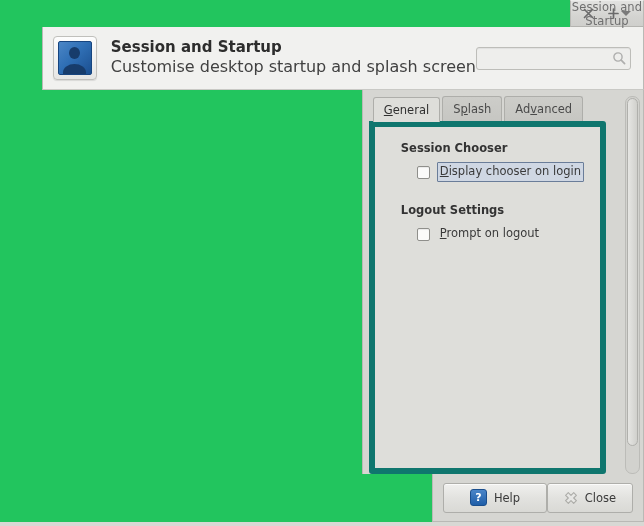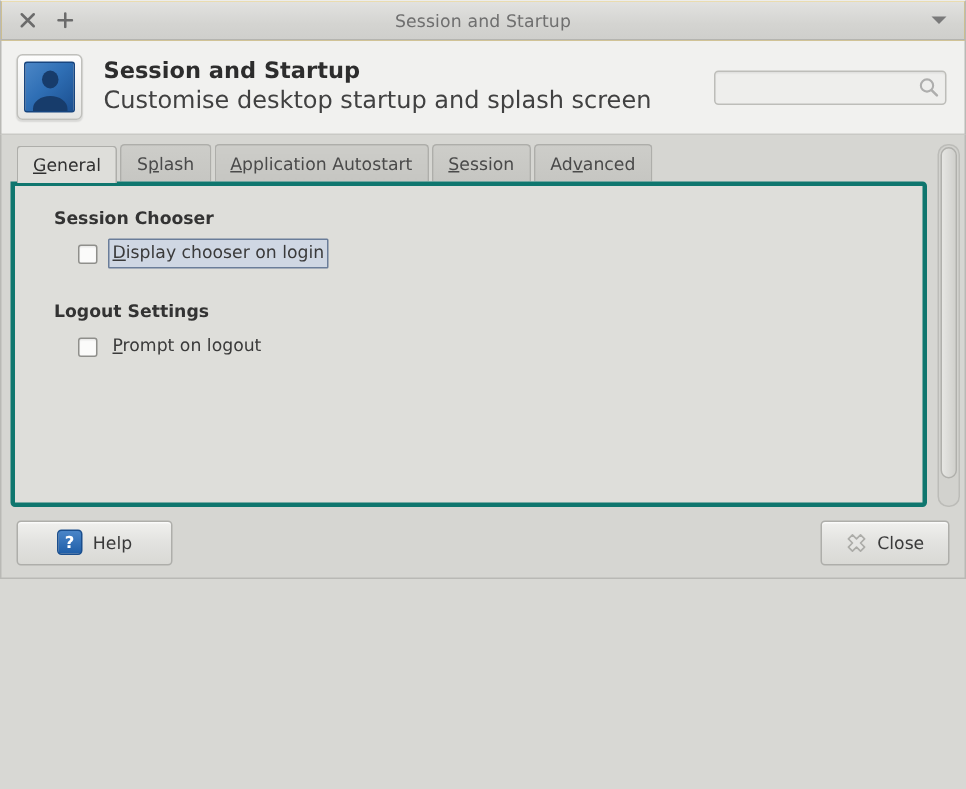--- a/index.html
+++ b/index.html
@@ -12,26 +12,27 @@
     overflow: hidden;
     font-family: "DejaVu Sans", "Liberation Sans", sans-serif;
     font-size: 11.5px;
     color: #3c3c3c;
     background: #d8d8d4;
     -webkit-font-smoothing: antialiased;
   }
 
   .window {
     width: 644px;
-    height: 386px;
+    height: 522px;
     position: relative;
     display: flex;
     flex-direction: column;
-    background: #eab308;
-    box-sizing: border-box;
+    background: #22c55e;
+    box-sizing: border-box;
+    align-items: flex-end;
   }
 
   
   .titlebar {
     height: 27px;
     flex: 0 0 27px;
     background: linear-gradient(to bottom, #e2e2e0 0%, #d4d4d1 60%, #cfcfcc 100%);
     border-top: 1px solid #ededeb;
     border-left: 1px solid #b9b9b5;
     border-right: 1px solid #b9b9b5;
@@ -246,23 +247,23 @@
     border-color: #aeaeaa;
     position: relative;
     z-index: 3;
     margin-bottom: -1px;
   }
   .tab .mn { text-decoration: underline; }
 
   .tabpage {
     flex: 1 1 auto;
     background: #dededa;
-    border: 3px solid #0f766e;
+    border: 6px solid #0f766e;
     border-radius: 0 3px 3px 3px;
-    margin-right: 6px;
+    margin-right: 18px;
     padding: 14px 16px;
     box-sizing: border-box;
     min-height: 0;
     overflow: hidden;
     position: relative;
     z-index: 1;
   }
 
   .group-title {
     font-size: 11.5px;
@@ -439,26 +440,20 @@
     <div class="notebook">
 
       <div class="tabstrip">
         <div class="tab active">
           <span><span></span><span class="mn">G</span><span>eneral</span></span>
         </div>
         <div class="tab">
           <span><span>S</span><span class="mn">p</span><span>lash</span></span>
         </div>
         <div class="tab">
-          <span><span></span><span class="mn">A</span><span>pplication Autostart</span></span>
-        </div>
-        <div class="tab">
-          <span><span></span><span class="mn">S</span><span>ession</span></span>
-        </div>
-        <div class="tab">
           <span><span>Ad</span><span class="mn">v</span><span>anced</span></span>
         </div>
       </div>
 
       <div class="tabpage">
 
         <div class="group-title">Session Chooser</div>
 
         <div class="check-row focused">
           <span class="checkbox"></span>

